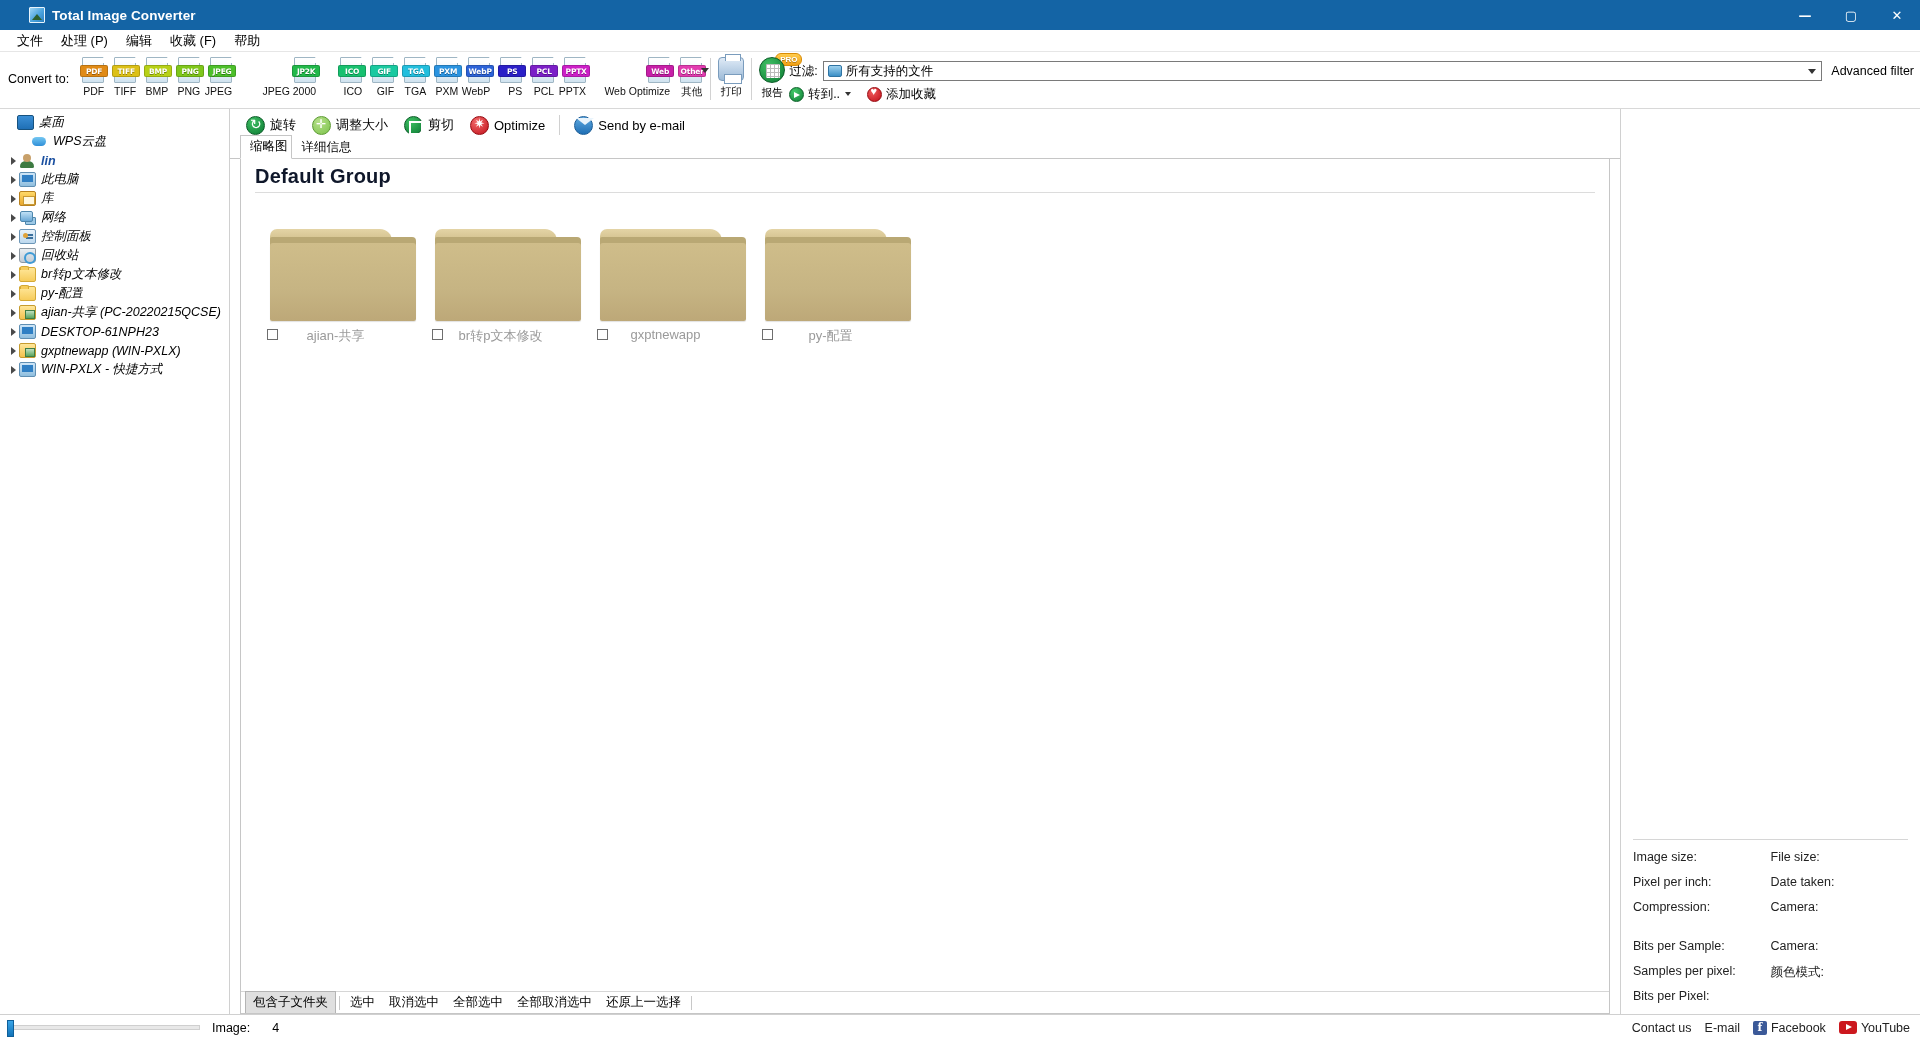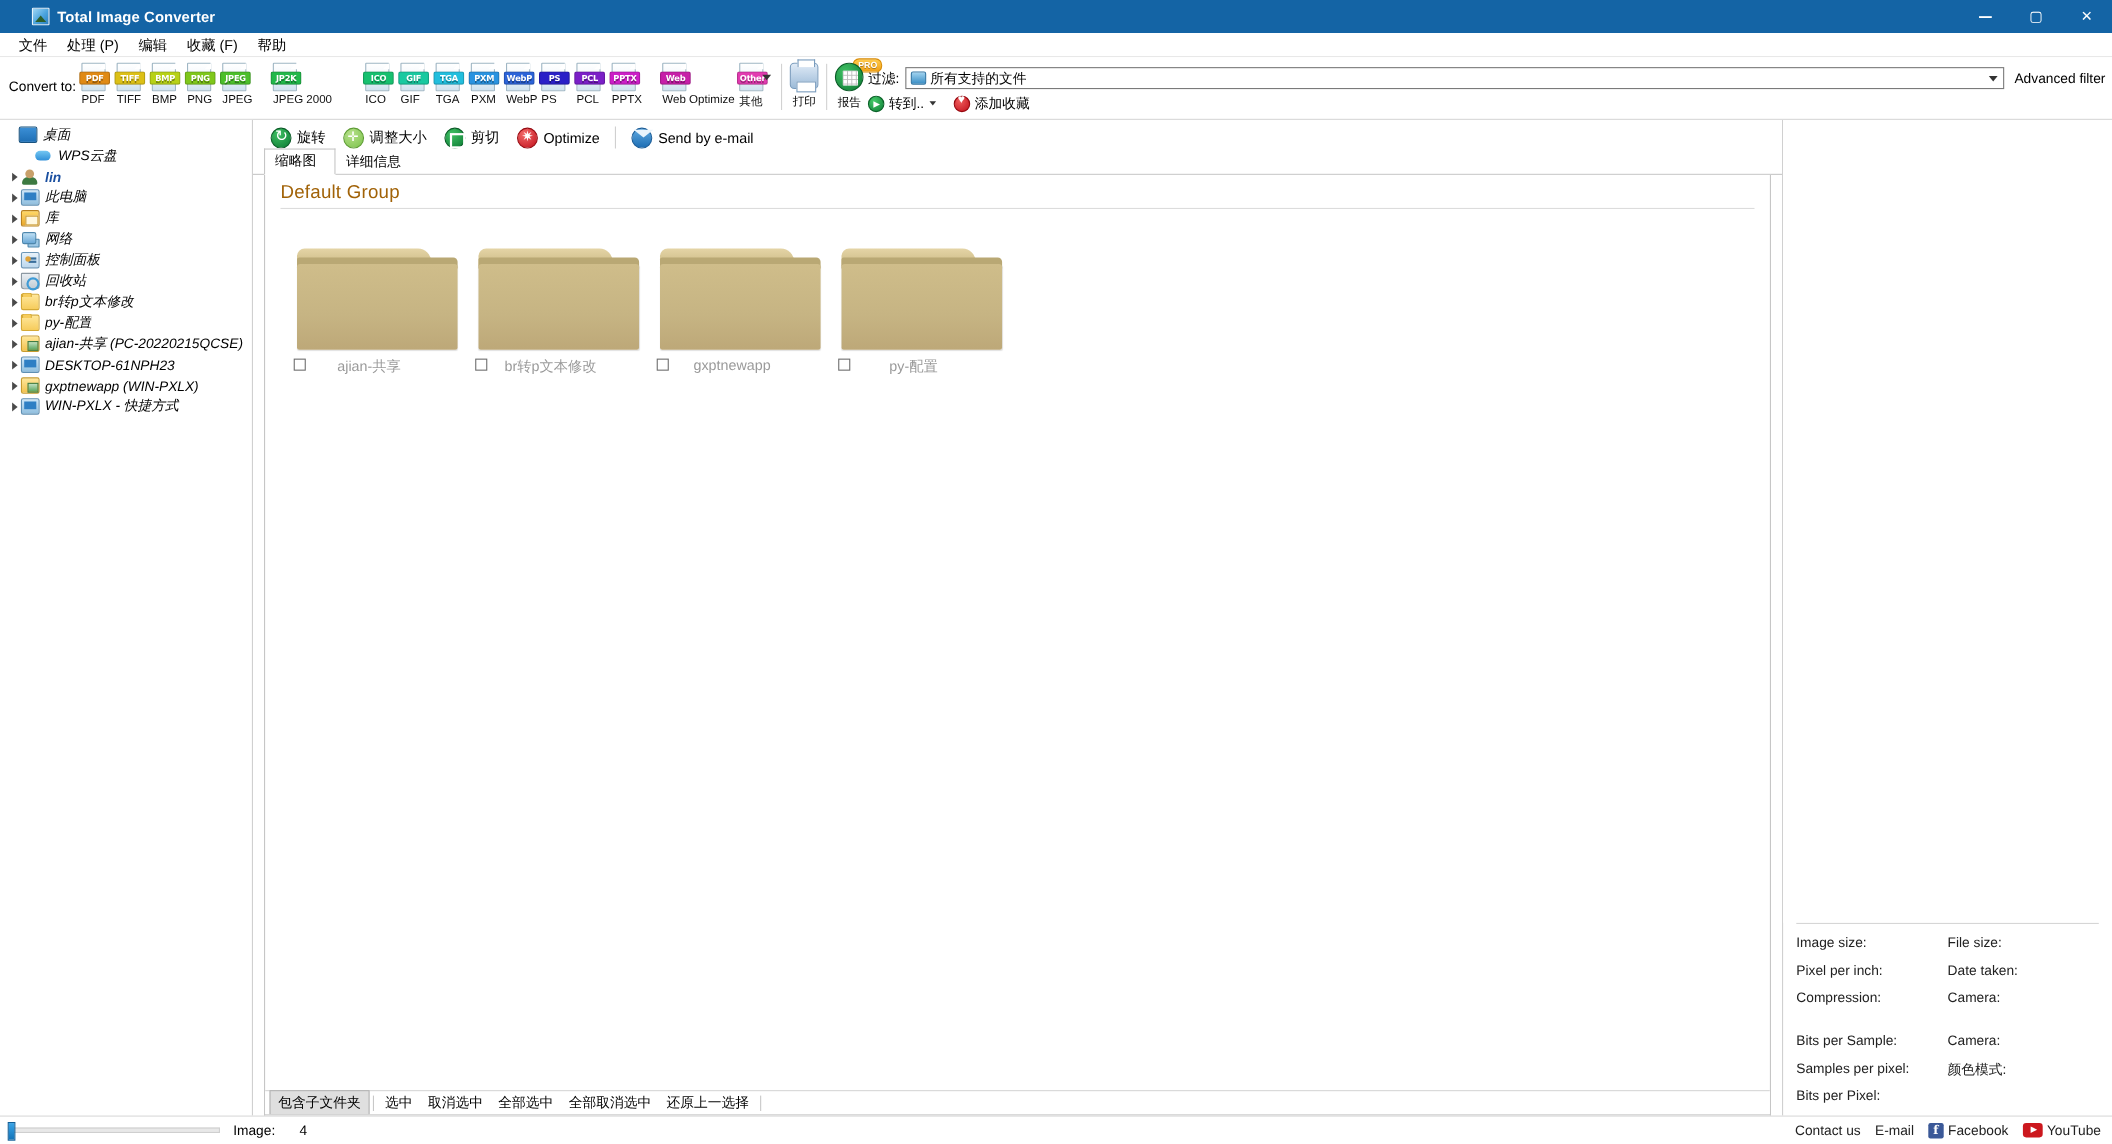--- a/index.html
+++ b/index.html
@@ -51,21 +51,21 @@
     height: 57px; background:#fff;
     display:flex; align-items:flex-start;
     border-bottom:1px solid #d8d8d8;
     position: relative;
   }
   #convert-label {
     font-size:12.5px; padding: 20px 4px 0 8px; white-space:nowrap;
   }
   #fmt-list { display:flex; align-items:flex-start; }
   .fmt {
-    width:30px; display:flex; flex-direction:column; align-items:flex-start;
+    width:30px; display:flex; flex-direction:column; align-items:flex-end;
     margin: 5px 1px 0 1px; cursor:default;
   }
   .fmt .sheet {
     position:relative; width:22px; height:26px;
     background: linear-gradient(180deg,#ffffff 0%,#f2f7fb 45%,#cfe2ef 100%);
     border:1px solid #9fb6c4; border-radius:1px;
   }
   .fmt .sheet::before {
     content:""; position:absolute; right:-1px; top:-1px;
     border-width:0 0 6px 6px; border-style:solid;
@@ -204,30 +204,30 @@
   .ic-res::after{content:"✛";position:absolute;left:3px;top:0px;color:#fff;font-size:12px;}
   .ic-crop{background:radial-gradient(circle at 35% 28%,#3fbf63,#0b7a33);border:1px solid #0a5c27;}
   .ic-crop::after{content:"";position:absolute;left:4px;top:4px;width:10px;height:10px;border:2px solid #fff;}
   .ic-opt{background:radial-gradient(circle at 35% 28%,#f36b6b,#c1101b);border:1px solid #96080f;}
   .ic-opt::after{content:"✷";position:absolute;left:3px;top:-1px;color:#fff;font-size:13px;}
   .ic-mail{width:21px;height:16px;border-radius:2px;background:linear-gradient(180deg,#5fa9e0,#1f6fb5);border:1px solid #1a5c97;}
   .ic-mail::after{content:"";position:absolute;left:1px;top:1px;border-left:9px solid transparent;border-right:9px solid transparent;border-top:7px solid #e9f4fc;}
   .act-sep{width:1px;height:20px;background:#d0d0d0;margin:0 4px;}
   #tabs-wrap{ padding-left:10px; display:flex; align-items:flex-end; border-bottom:1px solid #c6c6c6; height:22px; }
   .tab{
-    font-size:12.5px; padding:2px 16px 3px 9px; border:1px solid transparent;
+    font-size:12.5px; padding:2px 3px 3px 9px; border:1px solid transparent;
     border-bottom:none; position:relative; top:1px; white-space:nowrap;
   }
   .tab.active{ background:#fff; border-color:#c6c6c6; border-bottom:1px solid #fff; }
   #file-pane{
     flex:1; margin:0 10px 0 10px; border:1px solid #c6c6c6; border-top:none;
     background:#fff; position:relative; overflow:hidden; display:flex; flex-direction:column;
   }
   #group-header{ padding:6px 0 0 14px; }
-  #group-title{ color:#a16207; font-size:17px; font-weight:normal; letter-spacing:.2px;}
+  #group-title{ color:#0f172a; font-size:20px; font-weight:bold; letter-spacing:.2px;}
   #group-rule{ height:1px; background:#dcdcdc; margin:4px 14px 0 14px; }
   #thumbs{ display:flex; flex-wrap:wrap; padding:14px 0 0 12px; gap:0px; align-content:flex-start; }
   .thumb-cell{ width:165px; height:150px; position:relative; }
   .folder-img{
     position:absolute; left:17px; top:22px; width:146px; height:92px;
   }
   .folder-back{
     position:absolute; left:0; top:0; width:122px; height:16px;
     background:linear-gradient(180deg,#e4d4a6,#cbb983);
     border-radius:7px 12px 0 0;

